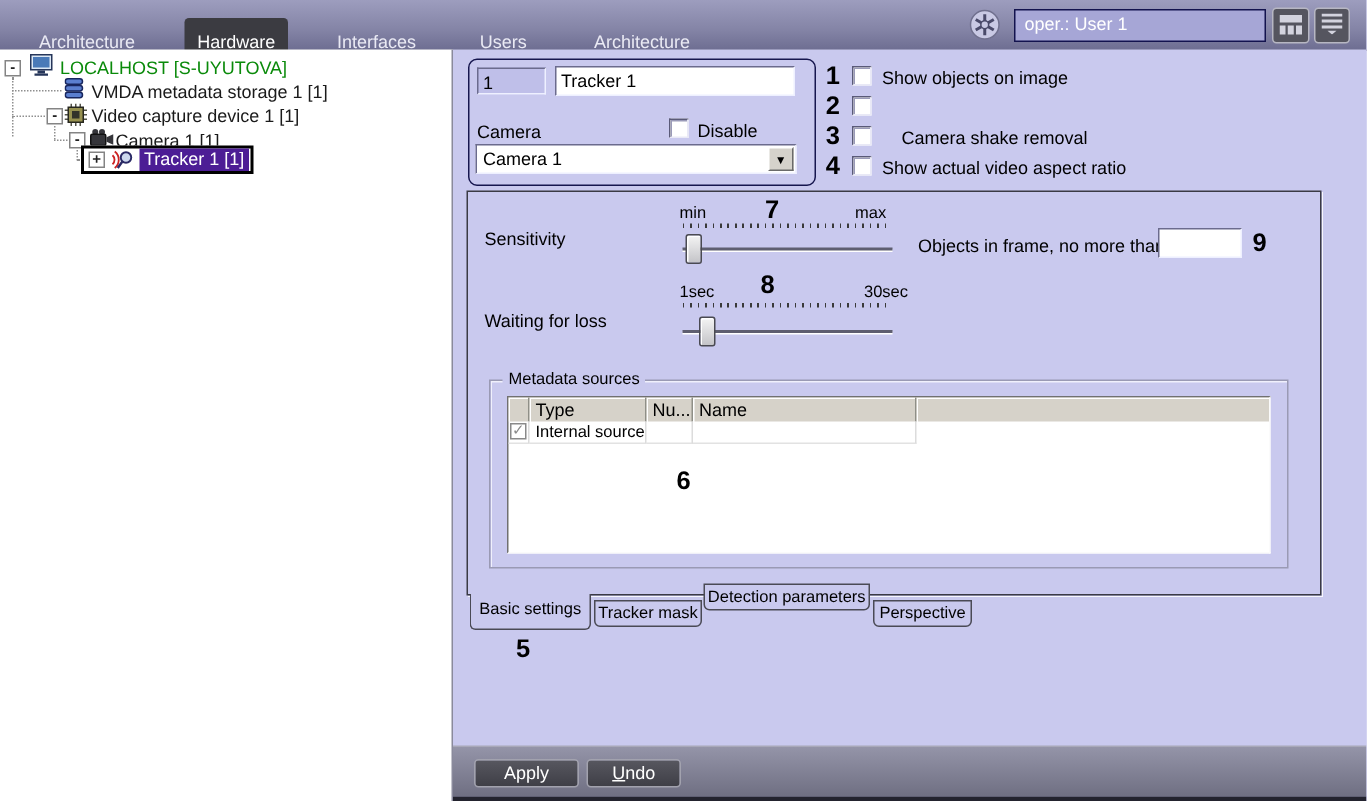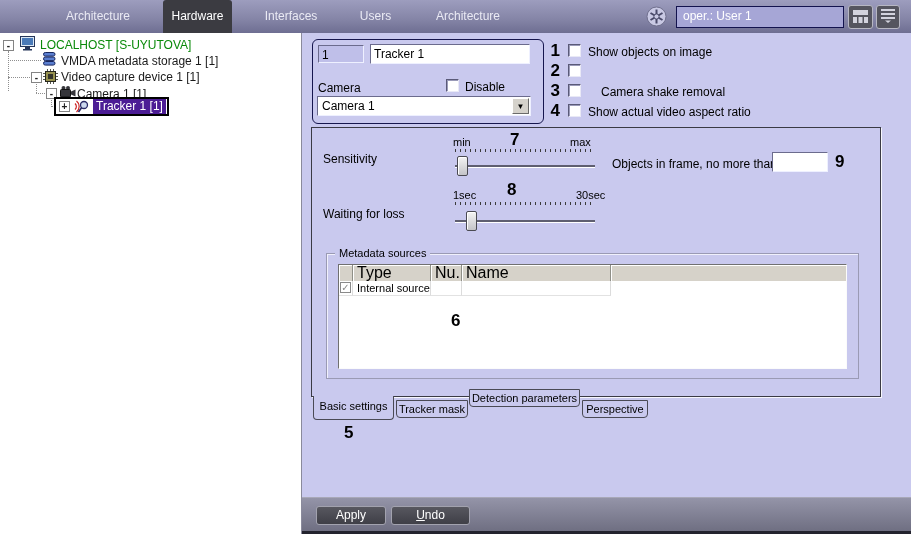--- a/index.html
+++ b/index.html
@@ -3,21 +3,21 @@
 <meta charset="utf-8">
 <style>
   html,body{margin:0;padding:0;}
   .screen{position:relative;width:911px;height:534px;font-family:"Liberation Sans",sans-serif;
           background:#c9c9ee;overflow:hidden;-webkit-font-smoothing:none;}
   .abs{position:absolute;}
 
   
   .topbar{left:0;top:0;width:911px;height:33px;
     background:linear-gradient(#9d9dbe,#8484a6 60%,#6e6e92);border-bottom:1px solid #3a3a55;}
-  .toptab{top:0;height:33px;line-height:33px;text-align:center;color:#eaeaf4;font-size:12px;cursor:default;margin-left:40px;}
+  .toptab{top:12px;height:33px;line-height:33px;text-align:center;color:#eaeaf4;font-size:12px;cursor:default;}
   .toptab.active{background:#3b3b41;color:#fff;border-radius:3px 3px 0 0;}
   .roundbtn{width:21px;height:21px;}
   .userfield{background:#a6a6d6;border:1px solid #13134e;color:#fff;font-size:12px;
     line-height:18px;padding:0 0 0 6px;}
   .iconbtn{background:#55555f;border:1px solid #b7b7c3;border-radius:3px;}
 
   
   .treepanel{left:0;top:33px;width:301px;height:501px;background:#fff;border-right:1px solid #8a8a9c;}
   .tlabel{font-size:12px;line-height:14px;color:#1a1a1a;white-space:nowrap;}
   .tlabel.root{color:#0a8a0a;}
@@ -50,21 +50,21 @@
   .track{height:2px;background:#5e5e70;box-shadow:0 1px 0 #fff;}
   .thumb{width:11px;height:20px;background:linear-gradient(#f4f4f4,#c4c4c8);
     border:1px solid #4a4a52;border-radius:2px;box-shadow:inset 1px 1px 0 #fff;box-sizing:border-box;}
 
   .fieldsetbox{left:14px;top:125px;width:533px;height:126px;border:1px solid #9a9ab4;
     box-shadow:inset 1px 1px 0 #f0f0fc;box-sizing:border-box;}
   .legend{left:8px;top:-7px;background:#c9c9ee;padding:0 4px;font-size:11px;}
   .tablewrap{left:11px;top:10px;width:509px;height:105px;background:#fff;
     border:1px solid;border-color:#707070 #fbfbfb #fbfbfb #707070;box-sizing:border-box;}
   .thead{display:flex;height:16px;}
-  .th{background:#d6d2c9;font-size:16px;line-height:16px;padding-left:4px;box-sizing:border-box;
+  .th{background:#d6d2c9;font-size:12px;line-height:16px;padding-left:4px;box-sizing:border-box;
     border-right:1px solid #8f8f87;box-shadow:inset 1px 1px 0 #fff;white-space:nowrap;overflow:hidden;}
   .trow{display:flex;height:15px;}
   .td{font-size:11px;line-height:15px;padding-left:4px;box-sizing:border-box;
     border-right:1px solid #dcdcdc;border-bottom:1px solid #e2e2e2;white-space:nowrap;}
   .tcheck{width:11px;height:11px;border:1px solid #8a8a8a;background:#fff;color:#8a8a8a;
     font-size:10px;line-height:10px;text-align:center;box-sizing:border-box;}
 
   .btab{font-size:11px;text-align:center;background:#c9c9ee;border:1px solid #4a4a55;
     border-radius:0 0 4px 4px;box-sizing:border-box;line-height:17px;}
   .btab.active{border-top:none;line-height:21px;z-index:3;}
@@ -261,16 +261,16 @@
 
     <div class="abs btab active" style="left:11px;top:363px;width:81px;height:24px">Basic settings</div>
     <div class="abs btab" style="left:94px;top:367px;width:72px;height:18px">Tracker mask</div>
     <div class="abs btab" style="left:167px;top:356px;width:111px;height:18px">Detection parameters</div>
     <div class="abs btab" style="left:280px;top:367px;width:66px;height:18px">Perspective</div>
     <span class="abs annot" style="left:42px;top:390px">5</span>
   </div>
 
   <div class="abs bottombar">
     <div class="abs actbtn" style="left:14px;top:8px;width:70px;height:19px">Apply</div>
-    <div class="abs actbtn undo" style="left:89px;top:8px;width:79px;height:19px">Undo</div>
+    <div class="abs actbtn undo" style="left:89px;top:8px;width:63px;height:19px">Undo</div>
   </div>
 
 </div>
 
 </body></html>

